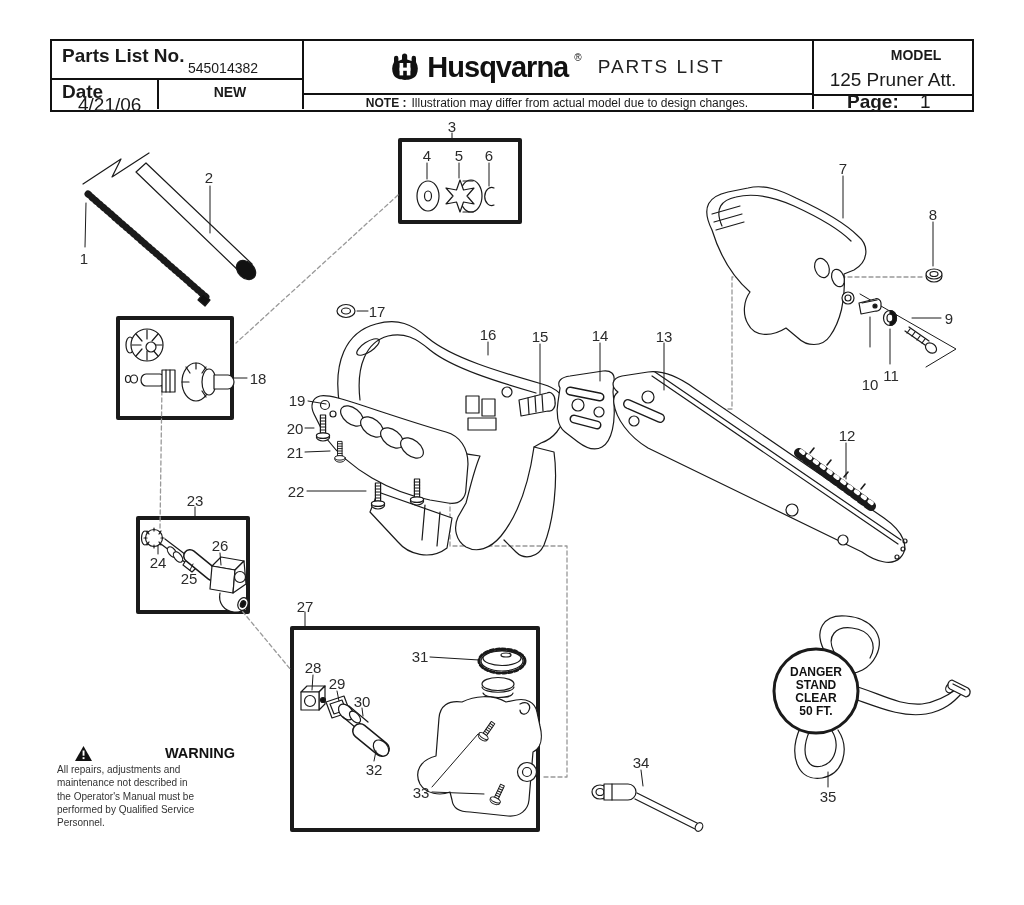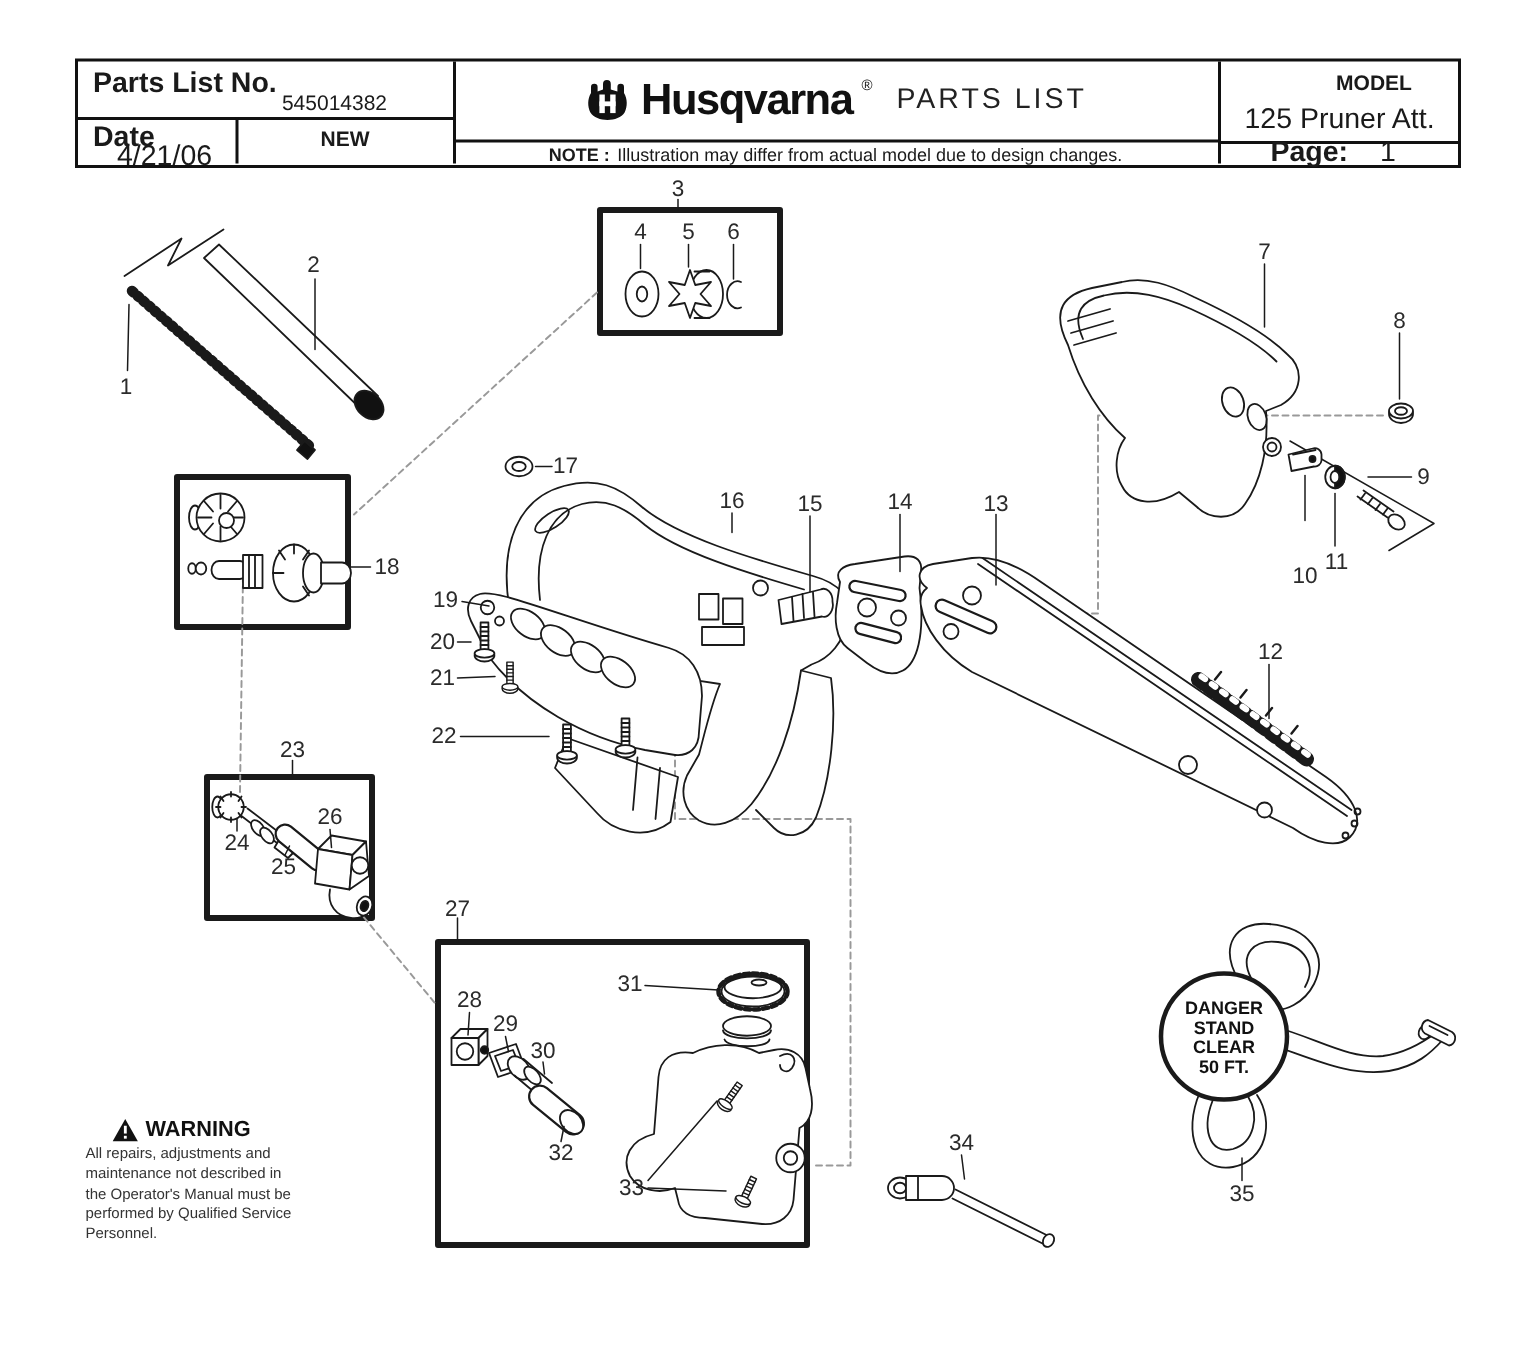--- a/index.html
+++ b/index.html
@@ -16,21 +16,21 @@
   .regmark{font-size:10px;vertical-align:top;position:relative;top:-10px;color:#111;}
   .doctitle{font-size:19px;letter-spacing:2px;color:#222;margin-left:10px;}
   .note-row{position:absolute;left:250px;top:52px;width:510px;height:19px;display:flex;align-items:center;justify-content:center;gap:5px;}
   
   .plabel{position:absolute;transform:translate(-50%,-50%);font-size:15px;color:#2b2b2b;white-space:nowrap;}
   
   .danger{position:absolute;left:816px;top:692px;transform:translate(-50%,-50%);width:90px;
           text-align:center;font-weight:bold;font-size:12px;line-height:13px;color:#111;}
   
   .warn{position:absolute;left:57px;top:745px;width:178px;color:#333;}
-  .warn-title{display:flex;align-items:center;gap:5px;margin-left:18px;font-weight:bold;font-size:14.5px;color:#111;}
+  .warn-title{display:flex;align-items:center;gap:5px;margin-left:18px;font-weight:bold;font-size:14.5px;color:#111;justify-content:space-between;}
   .warn-body{margin-top:2px;font-size:10px;line-height:13.3px;}
   svg{display:block;}
 </style>
 </head>
 <body>
 
 <div class="page">
 
   <div class="hdr">
     <div class="vline" style="left:250px;top:0;width:2px;height:68px;"></div>

